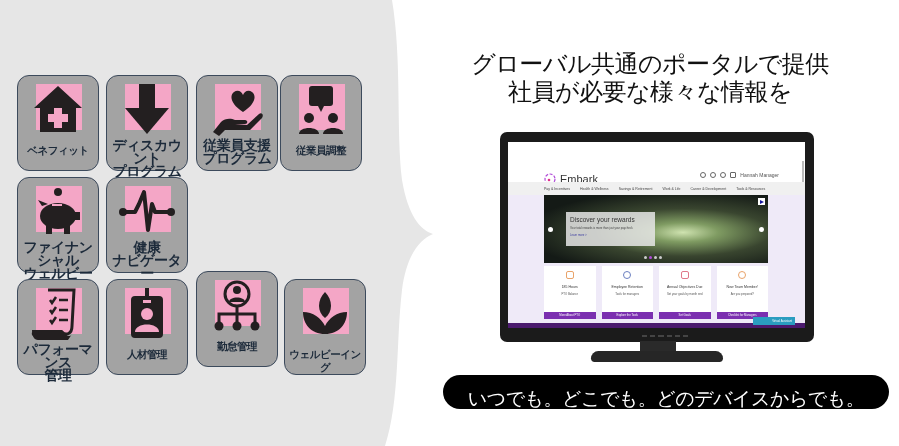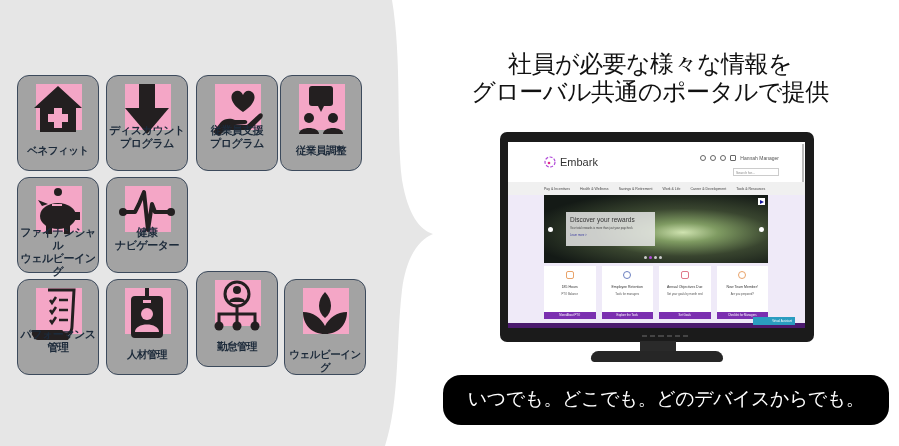--- a/index.html
+++ b/index.html
@@ -6,36 +6,36 @@
   html, body { width: 899px; height: 446px; overflow: hidden; background: #ffffff; font-family: "DejaVu Sans", sans-serif; }
   .stage { position: relative; width: 899px; height: 446px; }
   .brace { position: absolute; left: 0; top: 0; }
   .tile {
     position: absolute; width: 82px; height: 96px;
     border: 1.5px solid #3c4a5c; border-radius: 12px; background: #a3a3a3;
   }
   .tile .pink { position: absolute; left: 18px; top: 8px; width: 46px; height: 46px; background: #f4a6c6; }
   .tile svg.ico { position: absolute; left: 10px; top: 6px; width: 60px; height: 56px; }
   .tile .lbl {
-    position: absolute; left: 0; right: 0; top: 48px; text-align: center;
-    font-size: 11px; line-height: 13px; font-weight: bold; color: #1c2a3a; letter-spacing: -0.5px;
+    position: absolute; left: 0; right: 0; top: 63px; text-align: center;
+    font-size: 14px; line-height: 13px; font-weight: bold; color: #1c2a3a; letter-spacing: -0.5px;
   }
   .tile .lbl.one { top: 68px; font-size: 10.5px; }
   .headline {
     position: absolute; left: 440px; top: 50px; width: 420px; text-align: center;
     font-size: 24px; line-height: 28px; color: #111; letter-spacing: -0.5px;
   }
   .monitor { position: absolute; left: 500px; top: 132px; width: 314px; height: 210px; background: #1b1b1b; border-radius: 7px; }
   .screen { position: absolute; left: 8px; top: 10px; width: 297px; height: 186px; background: #fff; overflow: hidden; font-family: "Liberation Sans", sans-serif; }
   .neck { position: absolute; left: 640px; top: 341px; width: 36px; height: 12px; background: #2a2a2a; }
   .base { position: absolute; left: 591px; top: 351px; width: 132px; height: 11px; background: #262626; border-radius: 10px 10px 5px 5px; }
   .monitor .dots { position: absolute; left: 142px; bottom: 5px; width: 46px; height: 2px; display: flex; gap: 3px; }
   .monitor .dots span { flex: 1; background: #444; }
   
-  .s-top { position: absolute; left: 0; top: 0; right: 0; height: 38px; background: #fff; }
+  .s-top { position: absolute; left: 0; top: 17px; right: 0; height: 38px; background: #fff; }
   .logo { position: absolute; left: 36px; top: 14px; display: flex; align-items: center; gap: 4px; }
   .logo-text { font-size: 11px; color: #333; }
   .s-icons { position: absolute; right: 26px; top: 13px; display: flex; gap: 4px; align-items: center; font-size: 5px; color: #555; }
   .s-icons .c { width: 6px; height: 6px; border: 0.8px solid #666; border-radius: 50%; }
   .s-search { position: absolute; right: 26px; top: 26px; width: 46px; height: 8px; border: 0.6px solid #ccc; font-size: 3.5px; color: #888; padding: 1.5px 2px; }
   .s-nav { position: absolute; left: 0; right: 0; top: 40px; height: 13px; background: #f0f0f0; display: flex; padding-left: 36px; gap: 10px; font-size: 3.5px; color: #444; align-items: center; }
   .s-main { position: absolute; left: 0; right: 0; top: 53px; bottom: 0; background: #efeaf8; }
   .hero { position: absolute; left: 36px; top: 0; width: 224px; height: 68px;
     background: radial-gradient(ellipse at 62% 55%, #cfe3b0 0%, #7f9b62 18%, #39452f 45%, #141a16 80%); }
   .hero-box { position: absolute; left: 22px; top: 17px; width: 89px; height: 34px; background: rgba(230,230,230,0.85); padding: 4px; }
@@ -51,21 +51,21 @@
   .cards { position: absolute; left: 36px; top: 71px; width: 224px; display: flex; gap: 6px; }
   .card { flex: 1; height: 53px; background: #fff; position: relative; text-align: center; }
   .card .ci { width: 8px; height: 8px; margin: 5px auto 0; border: 1px solid #e9a36a; border-radius: 2px; }
   .card .ct { font-size: 3.5px; color: #333; margin-top: 6px; }
   .card .cs { font-size: 2.8px; color: #555; margin-top: 3px; }
   .card .cb { position: absolute; left: 0; right: 0; bottom: 0; height: 7px; background: #7b2fb0; color: #fff; font-size: 2.8px; line-height: 7px; }
   .s-footer { position: absolute; left: 0; right: 0; bottom: 0; height: 5px; background: #4b1a6e; }
   .va { position: absolute; right: 10px; bottom: 3px; width: 42px; height: 8px; background: #2a9dc0; color: #fff; font-size: 2.8px; line-height: 8px; text-align: right; padding-right: 3px; }
   .scrollbar { position: absolute; right: 1px; top: 2px; width: 2px; height: 40px; background: #bbb; }
   .tagline {
-    position: absolute; left: 443px; top: 375px; width: 446px; height: 50px;
+    position: absolute; left: 443px; top: 375px; width: 446px; height: 34px;
     background: #000; border-radius: 18px; color: #fff;
     font-size: 19px; line-height: 46px; text-align: center; letter-spacing: -0.5px;
   }
 </style>
 </head>
 <body>
 
 <div class="stage">
 
   <svg class="brace" width="440" height="446" viewBox="0 0 440 446">
@@ -204,22 +204,22 @@
   <div class="tile" style="left:284px;top:279px">
     <div class="pink"></div>
     <svg class="ico" viewBox="0 0 60 56">
       <path d="M30,6 C38,14 38,26 30,32 C22,26 22,14 30,6 Z" fill="#231f20"></path>
       <path d="M30,48 C16,48 8,38 8,26 C18,26 26,32 30,40 C34,32 42,26 52,26 C52,38 44,48 30,48 Z" fill="#231f20"></path>
     </svg>
     <div class="lbl one">ウェルビーイング</div>
   </div>
 
   <div class="headline">
+    <div>グローバル共通のポータルで提供</div>
     <div>社員が必要な様々な情報を</div>
-    <div>グローバル共通のポータルで提供</div>
   </div>
 
   <div class="monitor">
     <div class="screen">
       <div class="s-top">
         <div class="logo">
           <svg width="12" height="12" viewBox="0 0 12 12">
             <circle cx="6" cy="6" r="5" fill="none" stroke="#b04ad8" stroke-width="1.2" stroke-dasharray="3 1.5"></circle>
             <circle cx="5" cy="7" r="1.3" fill="#e0308a"></circle>
           </svg>

